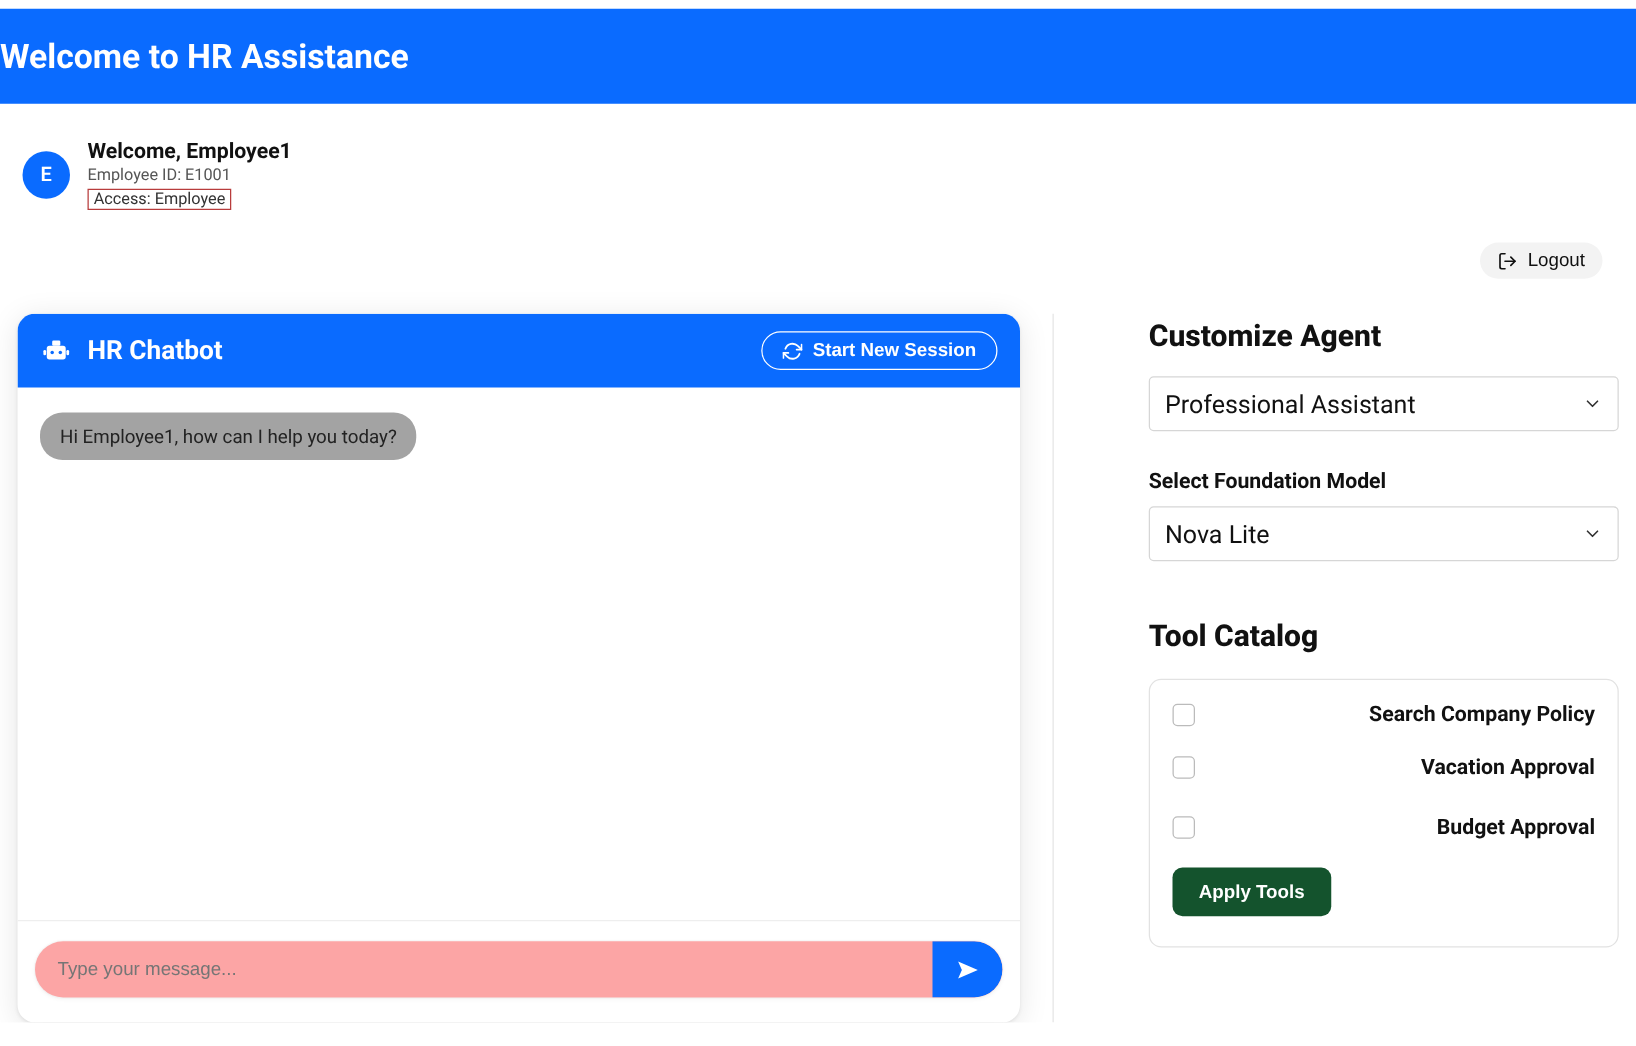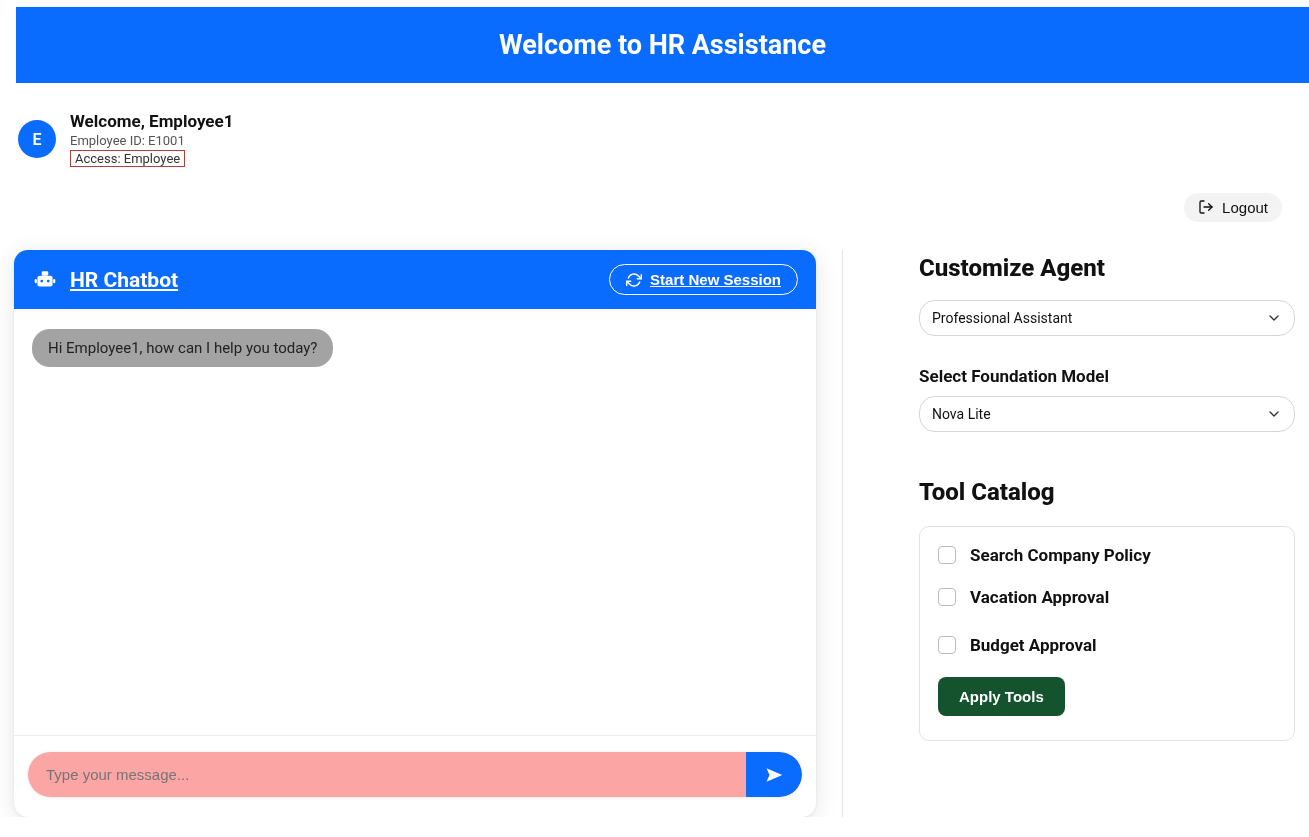--- a/index.html
+++ b/index.html
@@ -6,25 +6,23 @@
   body {
     font-family: -apple-system, BlinkMacSystemFont, "Segoe UI", Roboto, Helvetica, Arial, sans-serif;
     background: #fff;
     color: #111;
     width: 1309px;
   }
   .top-spacer { height: 7px; background: #fff; }
   .banner {
     background: #0a6bff;
     color: #fff;
-    text-align: center;
     padding: 22px 0;
     font-size: 27px;
     font-weight: 700;
-    margin-left: 16px;
   }
   .user-strip {
     padding: 28px 15px 10px 18px;
   }
   .user-row {
     display: flex;
     align-items: center;
     gap: 14px;
   }
   .avatar {
@@ -52,21 +50,21 @@
     display:flex; justify-content:flex-end; padding-right:12px;
     margin-top: 26px;
   }
   .logout-btn {
     background: #f3f3f3;
     border: none;
     border-radius: 18px;
     padding: 6px 14px;
     font-size: 15px;
     color: #111;
-    display: flex; align-items: flex-start; gap: 8px;
+    display: flex; align-items: flex-end; gap: 8px;
     cursor: pointer;
   }
   .main {
     display: flex;
     align-items: flex-start;
     padding: 18px 14px 0 14px;
     gap: 0;
   }
   .chat-col {
     width: 802px;
@@ -74,21 +72,21 @@
   .chat-card {
     border-radius: 14px;
     box-shadow: 0 4px 24px rgba(0,0,0,0.10), 0 1px 3px rgba(0,0,0,0.08);
     overflow: hidden;
     background: #fff;
   }
   .chat-header {
     background: #0a6bff;
     color: #fff;
     padding: 14px 18px;
-    display:flex; justify-content: space-between; text-decoration: underline;
+    display:flex; justify-content: space-between;
   }
   .chat-title-wrap { display:flex; align-items:center; gap: 12px; }
   .chat-title { font-size: 21px; font-weight: 700; }
   .robot-icon { width:26px; height:26px; display:flex; align-items:center; justify-content:center; }
   .new-session-btn {
     border: 1.5px solid #fff;
     background: transparent;
     color: #fff;
     border-radius: 20px;
     padding: 6px 16px;
@@ -147,39 +145,40 @@
   .side-col {
     flex:1;
     padding-left: 50px;
     padding-right: 0;
   }
   .side-h1 { font-size: 24px; font-weight: 800; margin-top: 4px; margin-bottom: 18px; }
   .side-label { font-size: 17px; font-weight: 700; margin-bottom: 10px; }
   .select-box {
     width: 100%;
     border: 1px solid #d6d6d6;
-    border-radius: 16px;
+    border-radius: 4px;
     padding: 9px 12px;
-    font-size: 14px;
+    font-size: 20px;
     background: #fff;
     display:flex; align-items:center; justify-content: space-between;
     cursor:pointer;
     margin-bottom: 30px;
     text-align: right;
   }
   .tool-h1 { font-size: 24px; font-weight: 800; margin-top: 46px; margin-bottom: 20px; }
   .tool-card {
     border: 1px solid #e2e2e2;
     border-radius: 10px;
     padding: 18px 18px 24px 18px;
   }
   .tool-item {
-    display:flex; align-items:center; gap: 14px;
+    display:flex; align-items:center; gap: 30px;
     font-size: 17px; font-weight: 700;
     margin-bottom: 22px;
+    justify-content: space-between;
   }
   .tool-check {
     width: 18px; height: 18px;
     border: 1.5px solid #bbb;
     border-radius: 4px;
     background: #fff;
     cursor:pointer;
   }
   .apply-btn {
     background: #14532d;

